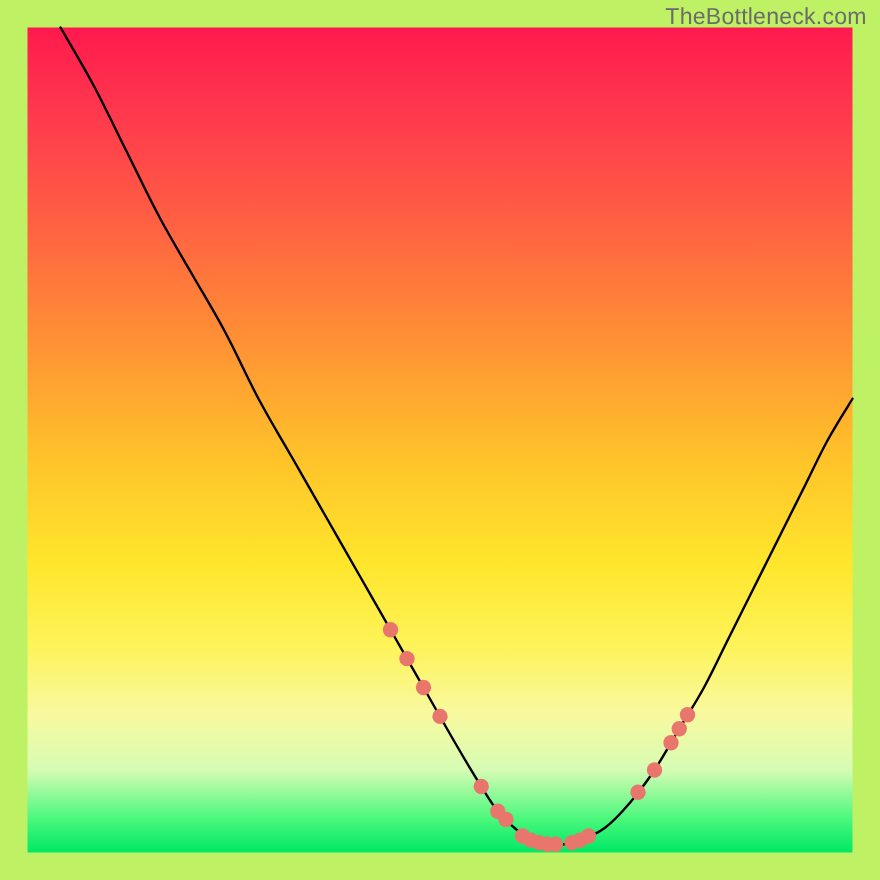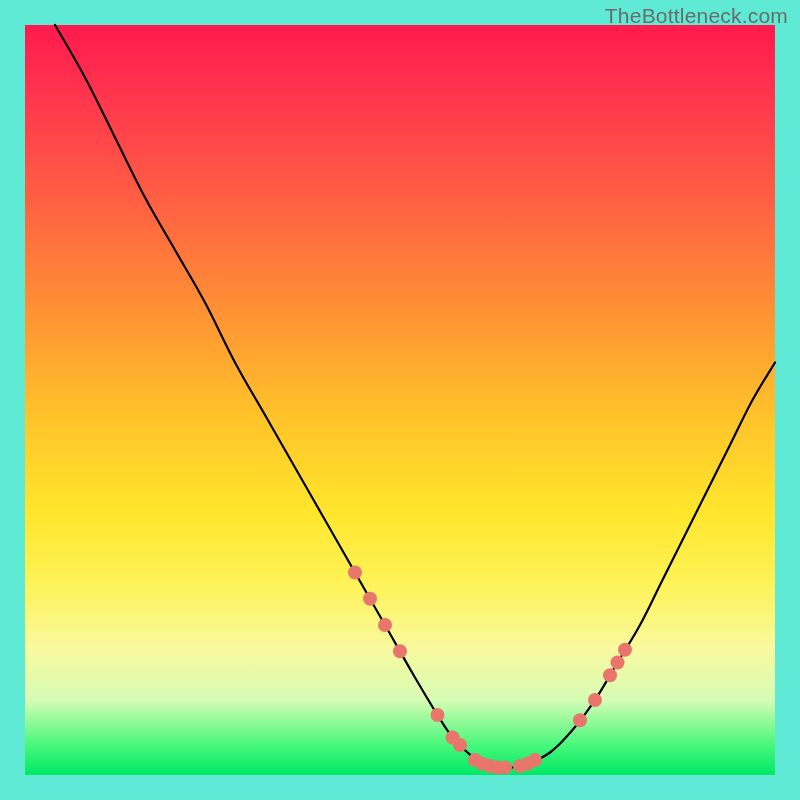--- a/index.html
+++ b/index.html
@@ -10,21 +10,21 @@
     background: #000;
     overflow: hidden;
     font-family: Arial, Helvetica, sans-serif;
   }
   .frame {
     position: absolute;
     left: 0;
     top: 0;
     width: 800px;
     height: 800px;
-    background: #5eead4;
+    background: #bef264;
   }
   .plot {
     position: absolute;
     left: 25px;
     top: 25px;
     width: 750px;
     height: 750px;
     background: linear-gradient(
       to bottom,
       #ff1a4d 0%,

